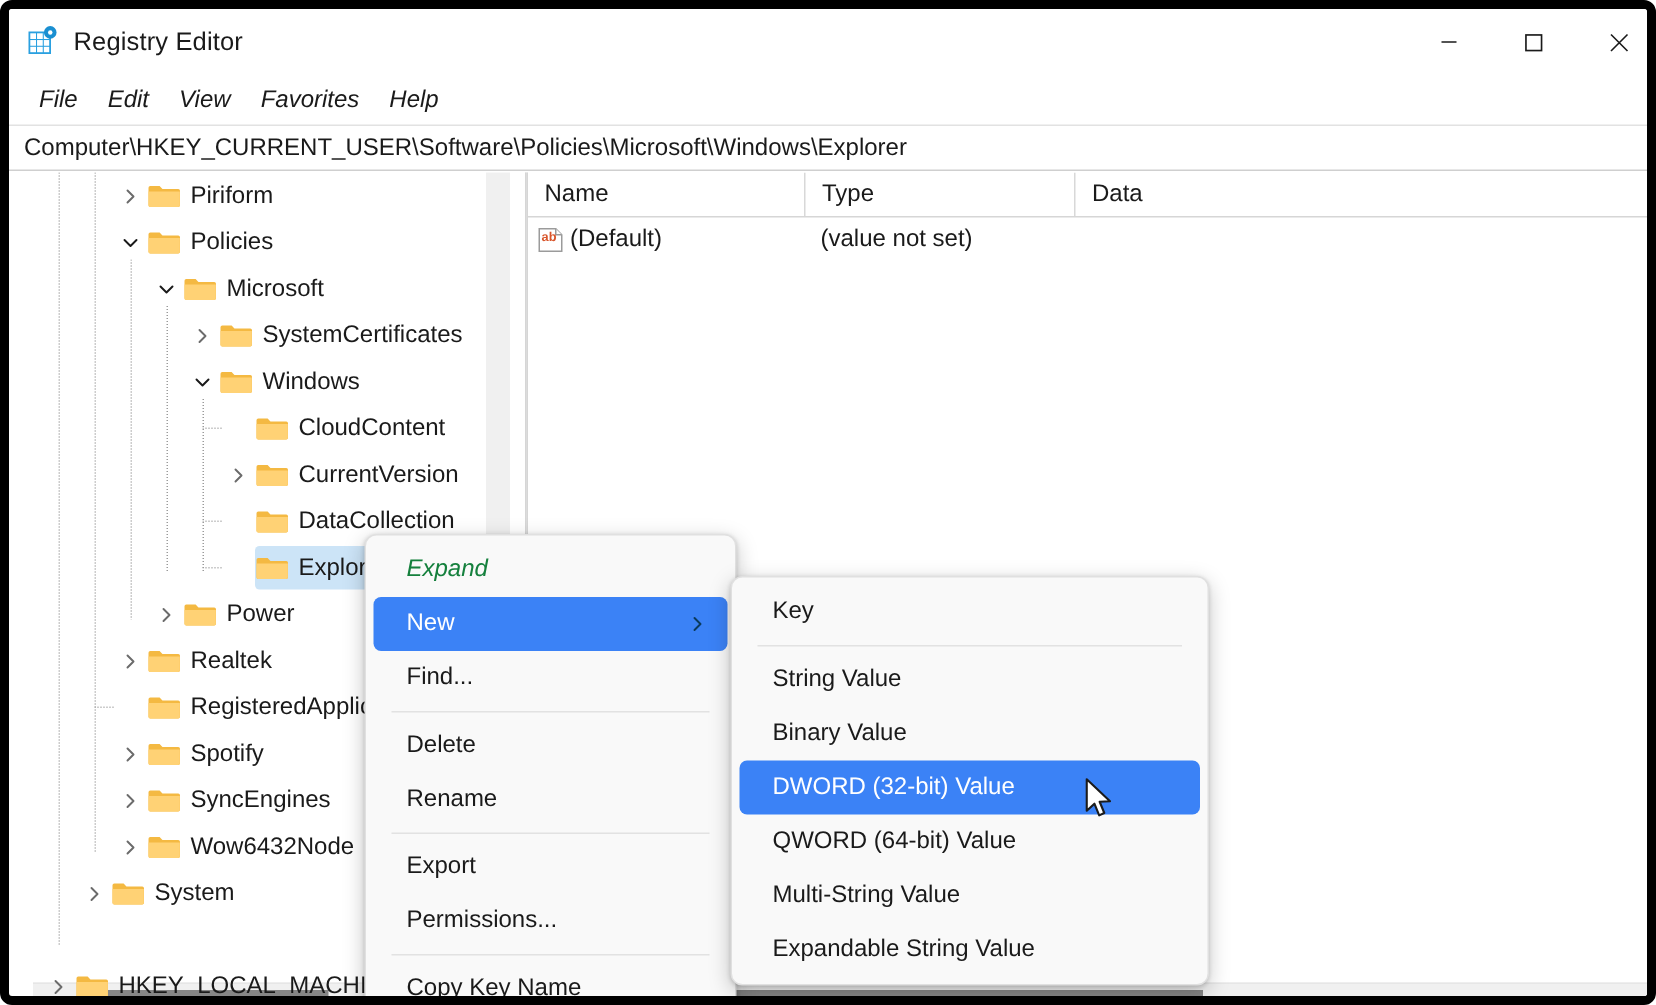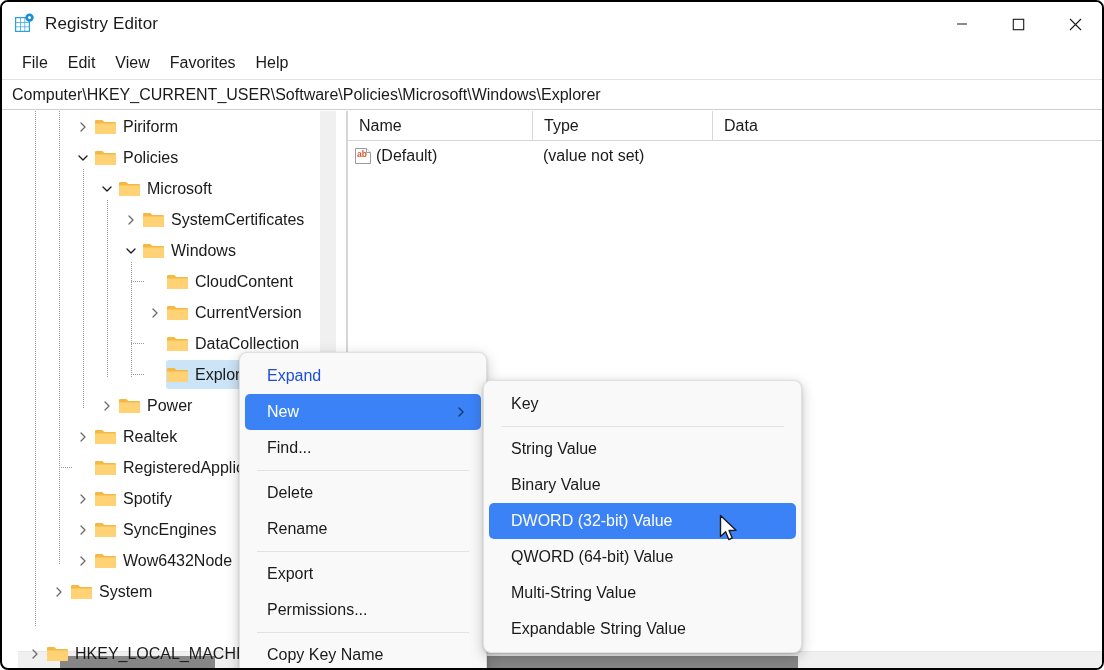--- a/index.html
+++ b/index.html
@@ -11,21 +11,21 @@
     font-family: "Liberation Sans", sans-serif;
     overflow: hidden;
     position: relative;
     -webkit-font-smoothing: antialiased;
   }
   #window {
     position: absolute;
     left: 0; top: 0;
     width: 1104px; height: 670px;
     background: #ffffff;
-    border: 2px solid #000000;
+    border: 6px solid #000000;
     border-radius: 8px;
     box-sizing: border-box;
     overflow: hidden;
   }
 
   
   #titlebar {
     position: absolute; left: 0; top: 0;
     width: 1102px; height: 44px;
     background: #ffffff;
@@ -58,20 +58,21 @@
     width: 1102px; height: 33px;
     background: #ffffff;
     display: flex; align-items: center;
     padding-left: 10px;
     box-sizing: border-box;
   }
   .menu-item {
     font-size: 16px; color: #1a1a1a;
     padding: 4px 10px;
     white-space: nowrap;
+    font-style: italic;
   }
 
   
   #addressbar {
     position: absolute; left: 0; top: 77px;
     width: 1102px; height: 31px;
     background: #ffffff;
     border-top: 1px solid #e2e2e2;
     border-bottom: 1px solid #cfcfcf;
     box-sizing: border-box;
@@ -254,21 +255,21 @@
   .ctx-item {
     height: 36px;
     display: flex; align-items: center;
     padding: 0 12px 0 22px;
     font-size: 16px; color: #1a1a1a;
     border-radius: 5px;
     margin: 0 1px;
     position: relative;
     white-space: nowrap;
   }
-  .ctx-item.disabled { color: #1d4ed8; }
+  .ctx-item.disabled { color: #15803d; font-style: italic; }
   .ctx-item.highlight {
     background: #3b82f6;
     color: #ffffff;
   }
   .ctx-sep {
     height: 1px;
     background: #e2e2e2;
     margin: 4px 13px;
   }
   .ctx-arrow {

